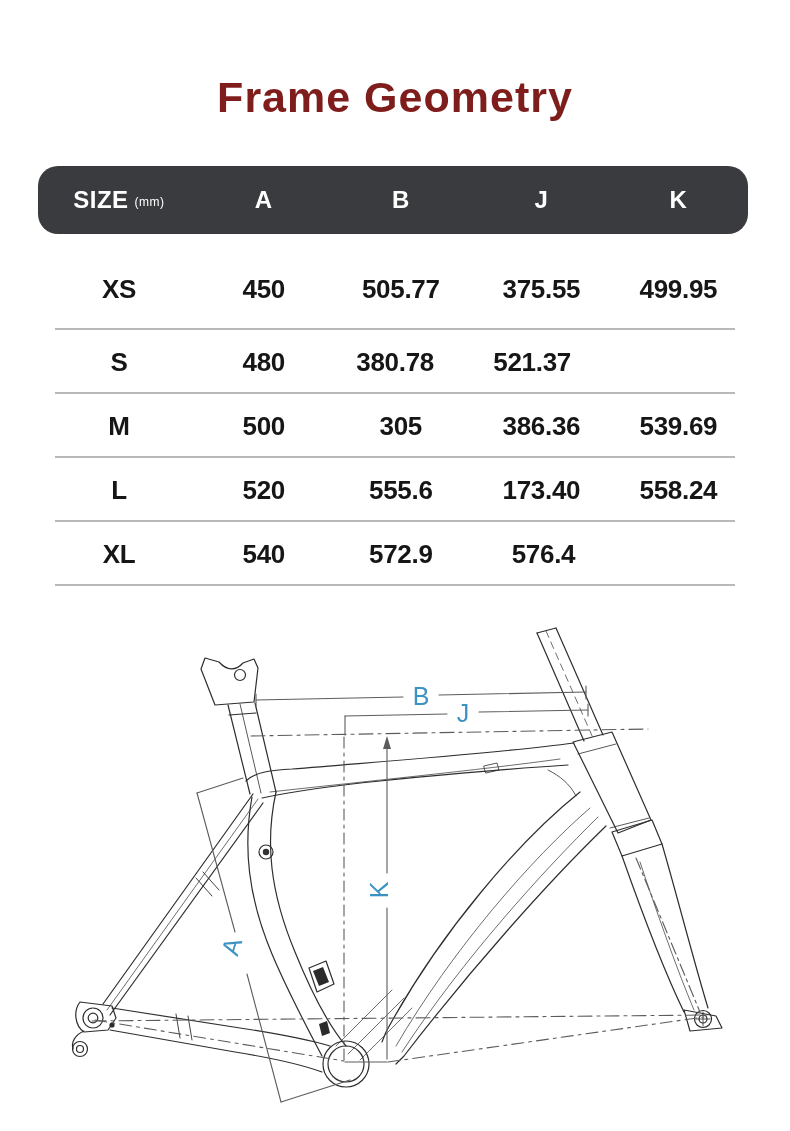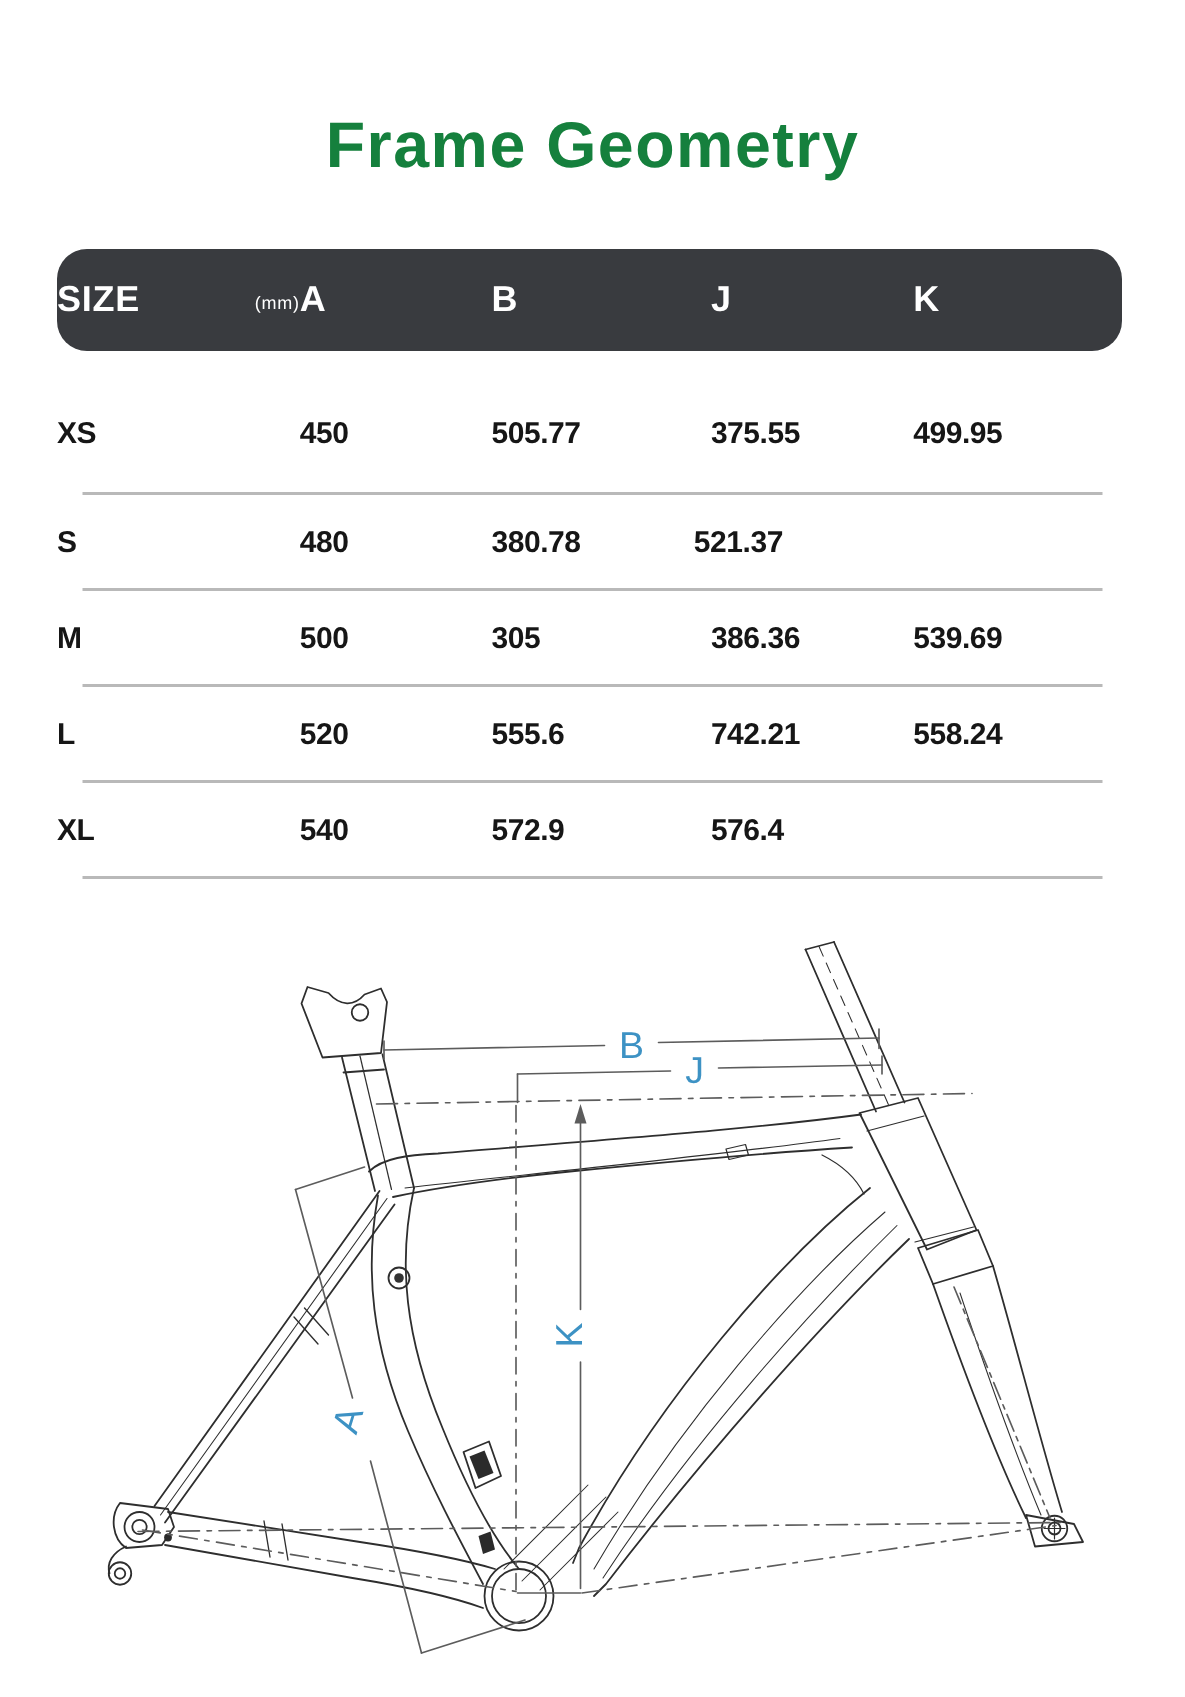--- a/index.html
+++ b/index.html
@@ -11,49 +11,49 @@
     overflow:hidden;
     position:relative;
   }
   .page-title{
     margin:0;
     padding-top:74px;
     text-align:center;
     font-size:43px;
     font-weight:bold;
     letter-spacing:1px;
-    color:#15803d;
+    color:#7f1d1d;
     line-height:1.1;
   }
   
   .geo-table{margin-top:45px;}
   .header-bar{
     margin:0 42px 0 38px;
     height:68px;
     background:#393b3f;
     border-radius:20px;
     display:flex;
     align-items:center;
     color:#ffffff;
   }
-  .col{display:flex;align-items:center;justify-content:space-between;text-align:center;}
+  .col{display:flex;align-items:center;justify-content:center;text-align:center;}
   .col.size{width:22.8%;}
   .col.a{width:18%;}
   .col.b{width:20.6%;}
   .col.j{width:19%;}
   .col.k{width:19.6%;}
   .header-bar .col{font-size:24px;font-weight:bold;letter-spacing:0.5px;}
   .size-label-unit{font-size:12px;font-weight:normal;margin-left:6px;position:relative;top:2px;}
   .rows{margin-top:0;}
   .row{
     display:flex;
     align-items:center;
     height:64px;
     padding:0 42px 0 38px;
-    font-size:20px;
+    font-size:26px;
     border-bottom:2px solid #b9b9b9;
     font-weight:bold;
   }
   .row .col{letter-spacing:-0.3px;}
   .row:first-child{height:96px;padding-top:14px;box-sizing:content-box;height:82px;}
   .row{border-bottom:none;position:relative;}
   .row::after{
     content:"";
     position:absolute;
     left:55px;right:55px;bottom:0;
@@ -101,21 +101,21 @@
       <div class="col size">M</div>
       <div class="col a">500</div>
       <div class="col b">305</div>
       <div class="col j">386.36</div>
       <div class="col k">539.69</div>
     </div>
     <div class="row">
       <div class="col size">L</div>
       <div class="col a">520</div>
       <div class="col b">555.6</div>
-      <div class="col j">742.21</div>
+      <div class="col j">173.40</div>
       <div class="col k">558.24</div>
     </div>
     <div class="row">
       <div class="col size">XL</div>
       <div class="col a">540</div>
       <div class="col b">572.9</div>
       <div class="col k">576.4</div>
     </div>
   </div>
 </div>

